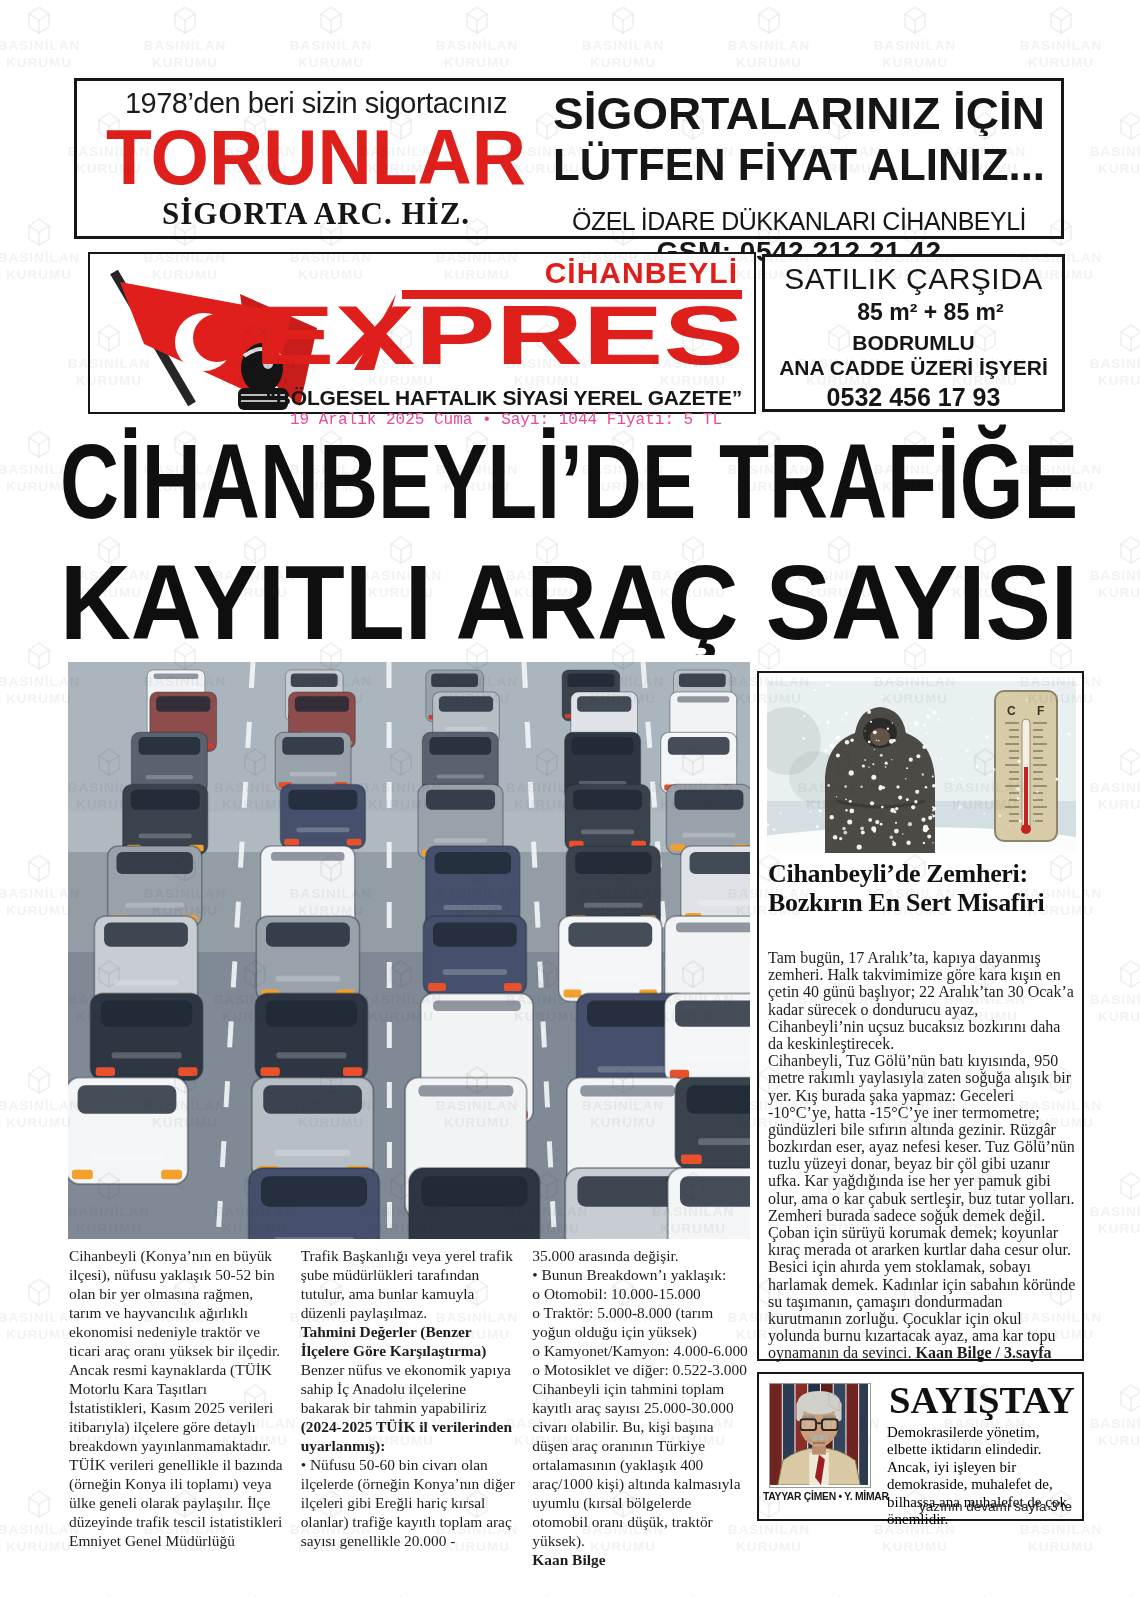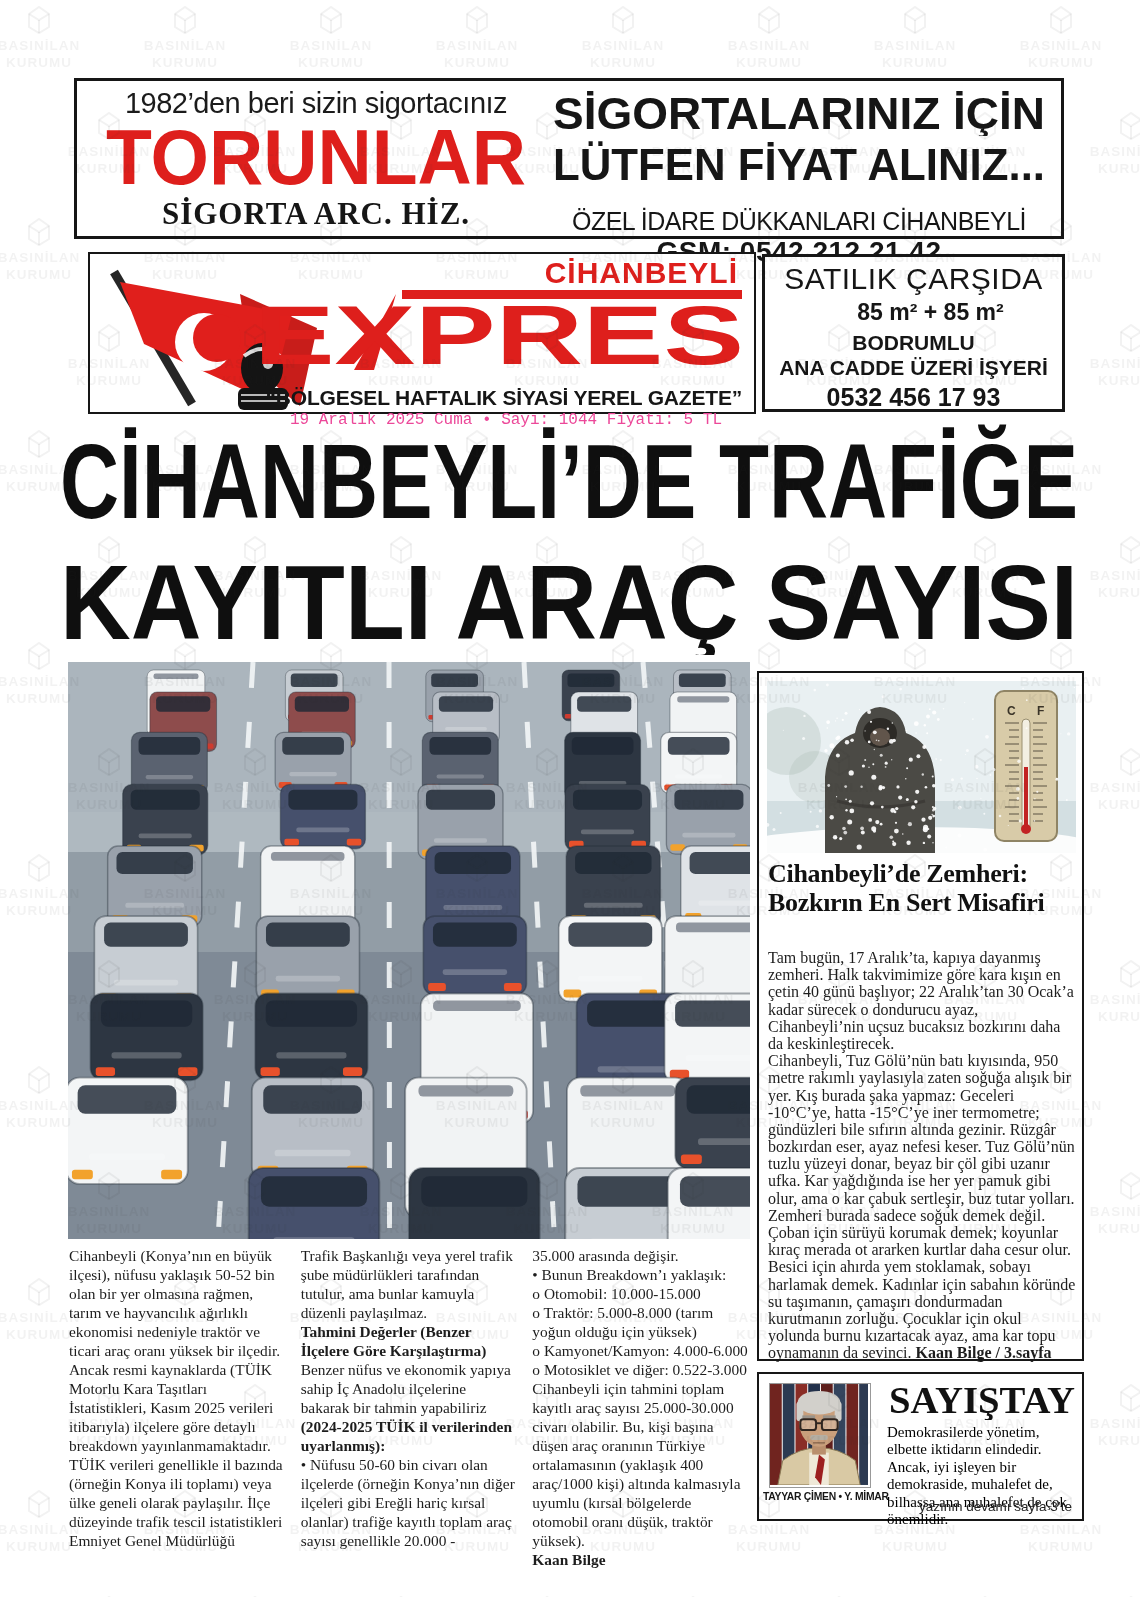--- a/index.html
+++ b/index.html
@@ -60,21 +60,21 @@
   .para{margin:0;}
   .b{font-weight:bold;}
 </style>
 </head>
 <body>
 
 <div class="page">
 
   <div class="box topad">
     <div class="topad-left">
-      <div class="topad-tag">1982’den beri sizin sigortacınız</div>
+      <div class="topad-tag">1978’den beri sizin sigortacınız</div>
       <svg width="428" height="76" viewBox="0 0 428 76">
         <text x="4" y="64" textLength="420" lengthAdjust="spacingAndGlyphs" font-family="Liberation Sans, sans-serif" font-weight="bold" font-size="78" fill="#de1f1c">TORUNLAR</text>
       </svg>
       <div class="topad-sub">SİGORTA ARC. HİZ.</div>
     </div>
     <div class="topad-right">
       <svg width="500" height="47" viewBox="0 0 500 47">
         <text x="4" y="40" textLength="492" lengthAdjust="spacingAndGlyphs" font-family="Liberation Sans, sans-serif" font-weight="bold" font-size="44" fill="#161616">SİGORTALARINIZ İÇİN</text>
       </svg>
       <svg width="500" height="47" viewBox="0 0 500 47">

